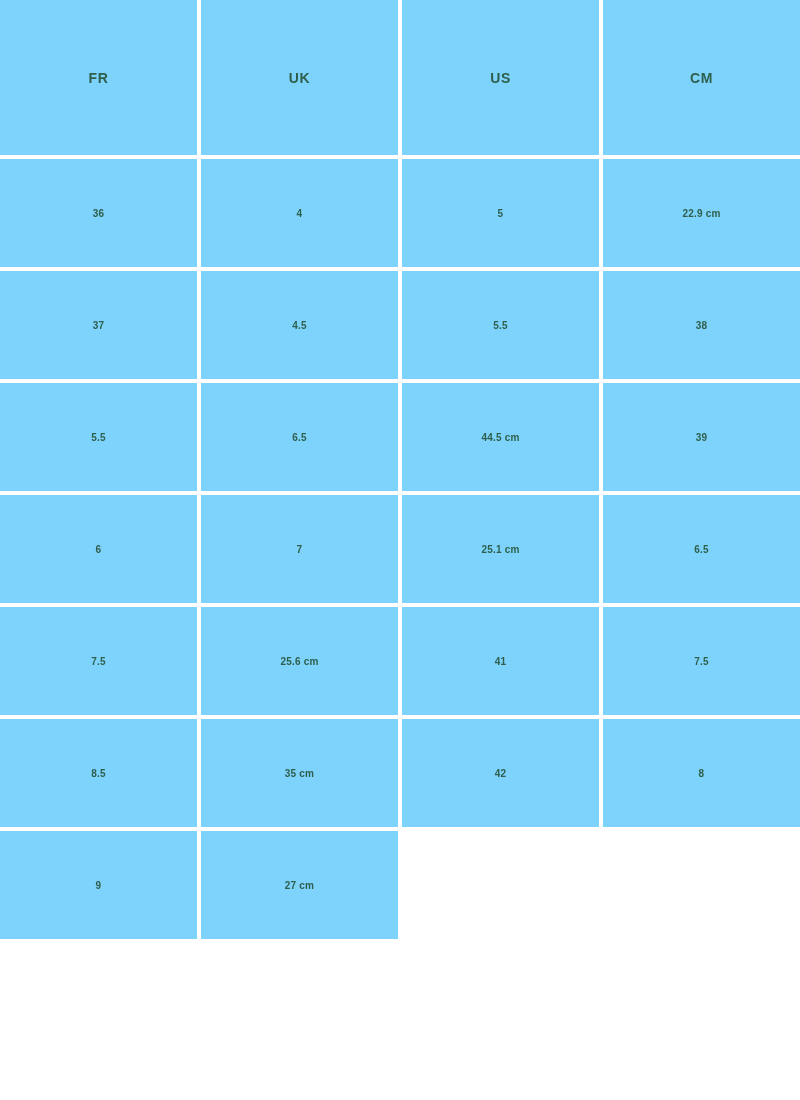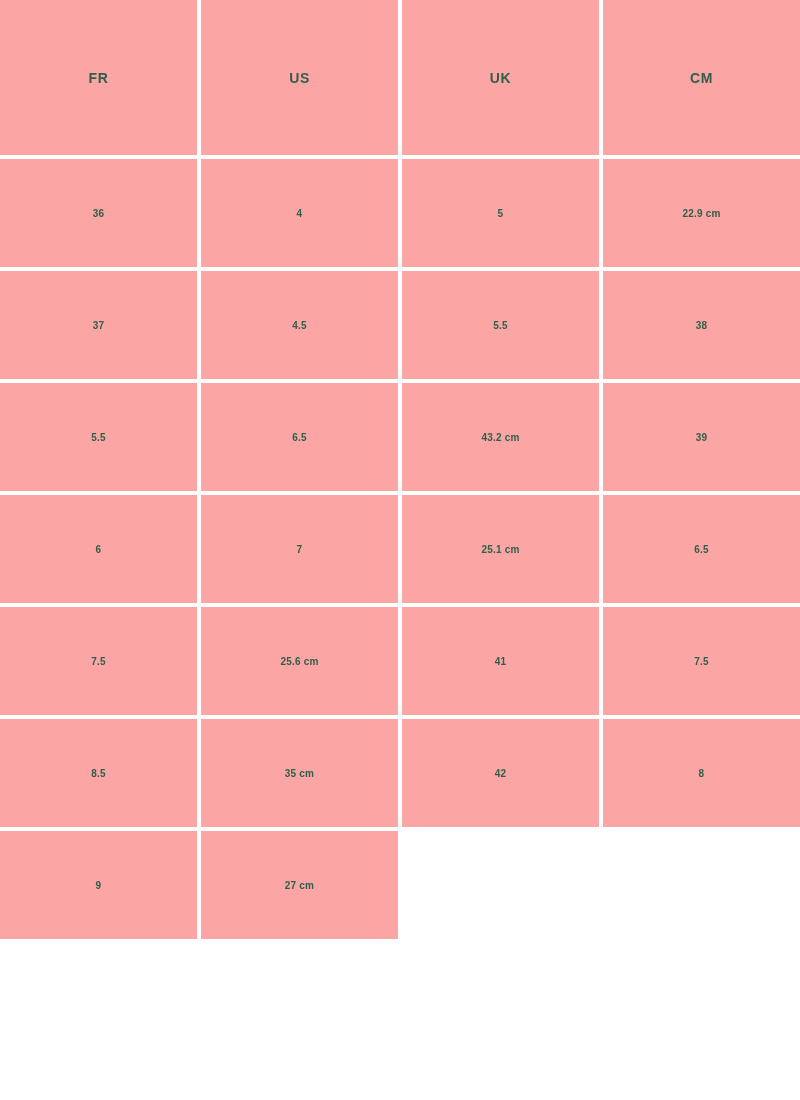--- a/index.html
+++ b/index.html
@@ -20,21 +20,21 @@
   .size-table {
     width: 800px;
     display: grid;
     grid-template-columns: repeat(4, 1fr);
     column-gap: 4px;
     row-gap: 4px;
     background: #ffffff;
   }
 
   .cell {
-    background: #fca5a5;
+    background: #7dd3fc;
     display: flex;
     align-items: center;
     justify-content: center;
     text-align: center;
     color: #2f5f4c;
   }
 
   .header-cell {
     height: 155px;
     font-size: 14px;
@@ -47,34 +47,34 @@
     font-size: 10px;
     font-weight: bold;
     letter-spacing: 0.2px;
   }
 </style>
 </head>
 <body>
 
 <div class="size-table" id="size-table">
     <div class="cell header-cell">FR</div>
+    <div class="cell header-cell">UK</div>
     <div class="cell header-cell">US</div>
-    <div class="cell header-cell">UK</div>
     <div class="cell header-cell">CM</div>
     <div class="cell data-cell">36</div>
     <div class="cell data-cell">4</div>
     <div class="cell data-cell">5</div>
     <div class="cell data-cell">22.9 cm</div>
     <div class="cell data-cell">37</div>
     <div class="cell data-cell">4.5</div>
     <div class="cell data-cell">5.5</div>
     <div class="cell data-cell">38</div>
     <div class="cell data-cell">5.5</div>
     <div class="cell data-cell">6.5</div>
-    <div class="cell data-cell">43.2 cm</div>
+    <div class="cell data-cell">44.5 cm</div>
     <div class="cell data-cell">39</div>
     <div class="cell data-cell">6</div>
     <div class="cell data-cell">7</div>
     <div class="cell data-cell">25.1 cm</div>
     <div class="cell data-cell">6.5</div>
     <div class="cell data-cell">7.5</div>
     <div class="cell data-cell">25.6 cm</div>
     <div class="cell data-cell">41</div>
     <div class="cell data-cell">7.5</div>
     <div class="cell data-cell">8.5</div>

